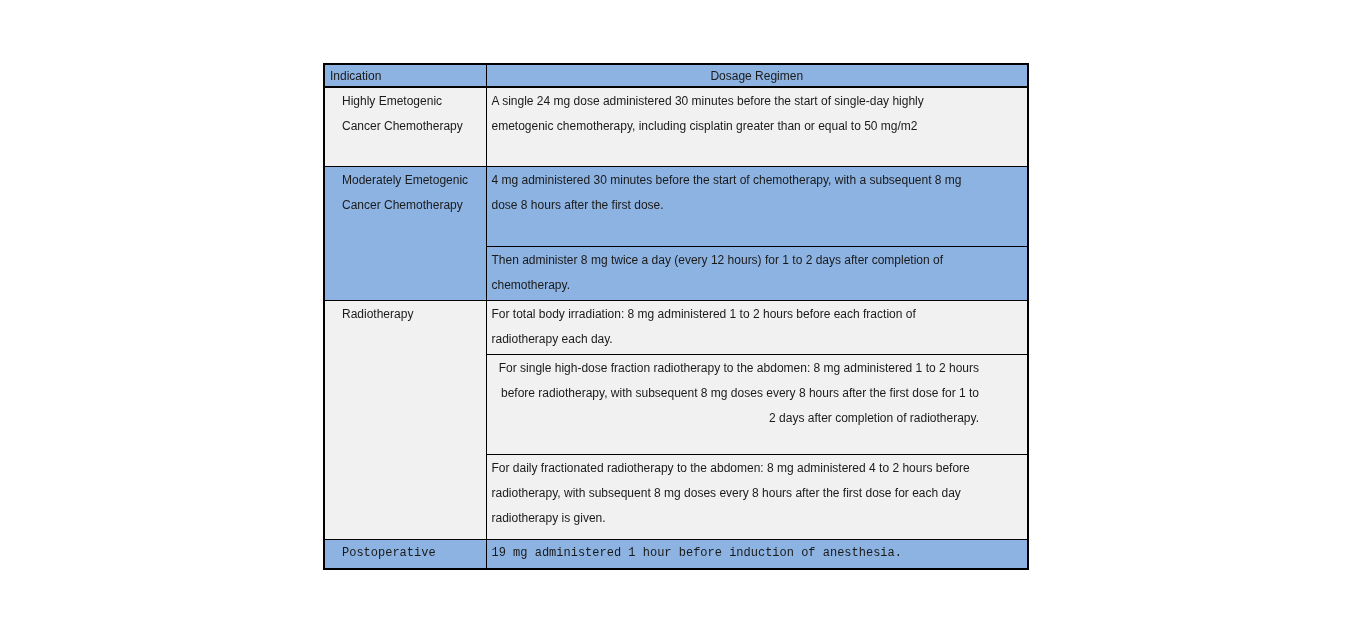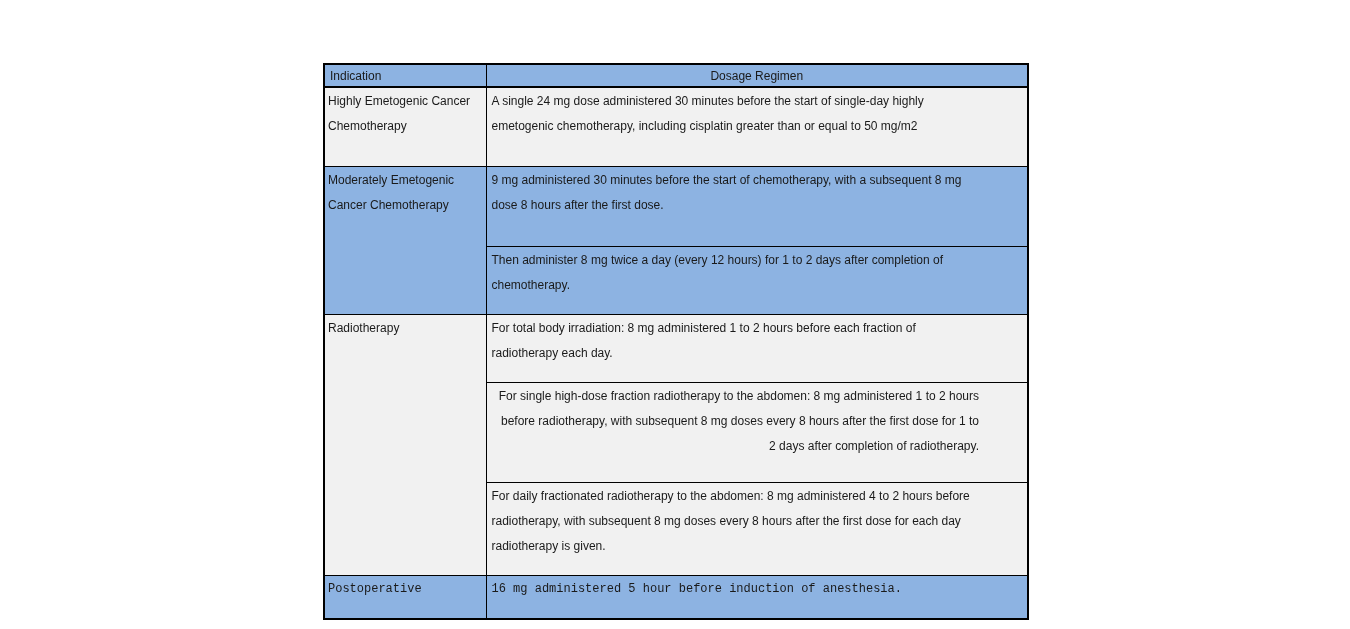--- a/index.html
+++ b/index.html
@@ -43,22 +43,22 @@
     font-weight: normal;
     height: 23px;
     line-height: 20px;
     vertical-align: middle;
     border-bottom: 2px solid var(--border);
     padding: 0 5px;
   }
   th.h-ind  { text-align: left; }
   th.h-dose { text-align: center; }
 
-  td.ind  { padding: 1px 14px 2px 3px; }
-  td.dose { padding: 1px 48px 16px 5px; }
+  td.ind  { padding: 1px 14px 2px 17px; }
+  td.dose { padding: 1px 48px 2px 5px; }
 
   tr.shade-blue  td { background: var(--blue); }
   tr.shade-light td { background: var(--light); }
 
   tr.r1  { height: 79px; }
   tr.r2a { height: 80px; }
   tr.r2b { height: 42px; }
   tr.r3a { height: 52px; margin-left: 8px; }
   tr.r3b { height: 100px; text-align: right; }
   tr.r3c { height: 85px; }
@@ -81,37 +81,37 @@
         </tr>
       </thead>
       <tbody>
         <tr class="r1 shade-light">
           <td class="ind">Highly Emetogenic Cancer Chemotherapy</td>
           <td class="dose">A single 24 mg dose administered 30 minutes before the start of single-day highly emetogenic chemotherapy, including cisplatin greater than or equal to 50 mg/m2</td>
         </tr>
 
         <tr class="r2a shade-blue">
           <td class="ind" rowspan="2">Moderately Emetogenic Cancer Chemotherapy</td>
-          <td class="dose">9 mg administered 30 minutes before the start of chemotherapy, with a subsequent 8 mg dose 8 hours after the first dose.</td>
+          <td class="dose">4 mg administered 30 minutes before the start of chemotherapy, with a subsequent 8 mg dose 8 hours after the first dose.</td>
         </tr>
         <tr class="r2b shade-blue">
           <td class="dose">Then administer 8 mg twice a day (every 12 hours) for 1 to 2 days after completion of chemotherapy.</td>
         </tr>
 
         <tr class="r3a shade-light">
           <td class="ind" rowspan="3">Radiotherapy</td>
           <td class="dose">For total body irradiation: 8 mg administered 1 to 2 hours before each fraction of radiotherapy each day.</td>
         </tr>
         <tr class="r3b shade-light">
           <td class="dose">For single high-dose fraction radiotherapy to the abdomen: 8 mg administered 1 to 2 hours before radiotherapy, with subsequent 8 mg doses every 8 hours after the first dose for 1 to 2 days after completion of radiotherapy.</td>
         </tr>
         <tr class="r3c shade-light">
           <td class="dose">For daily fractionated radiotherapy to the abdomen: 8 mg administered 4 to 2 hours before radiotherapy, with subsequent 8 mg doses every 8 hours after the first dose for each day radiotherapy is given.</td>
         </tr>
 
         <tr class="r4 shade-blue">
           <td class="ind">Postoperative</td>
-          <td class="dose">16 mg administered 5 hour before induction of anesthesia.</td>
+          <td class="dose">19 mg administered 1 hour before induction of anesthesia.</td>
         </tr>
       </tbody>
     </table>
   </div>
 </div>
 
 </body></html>

